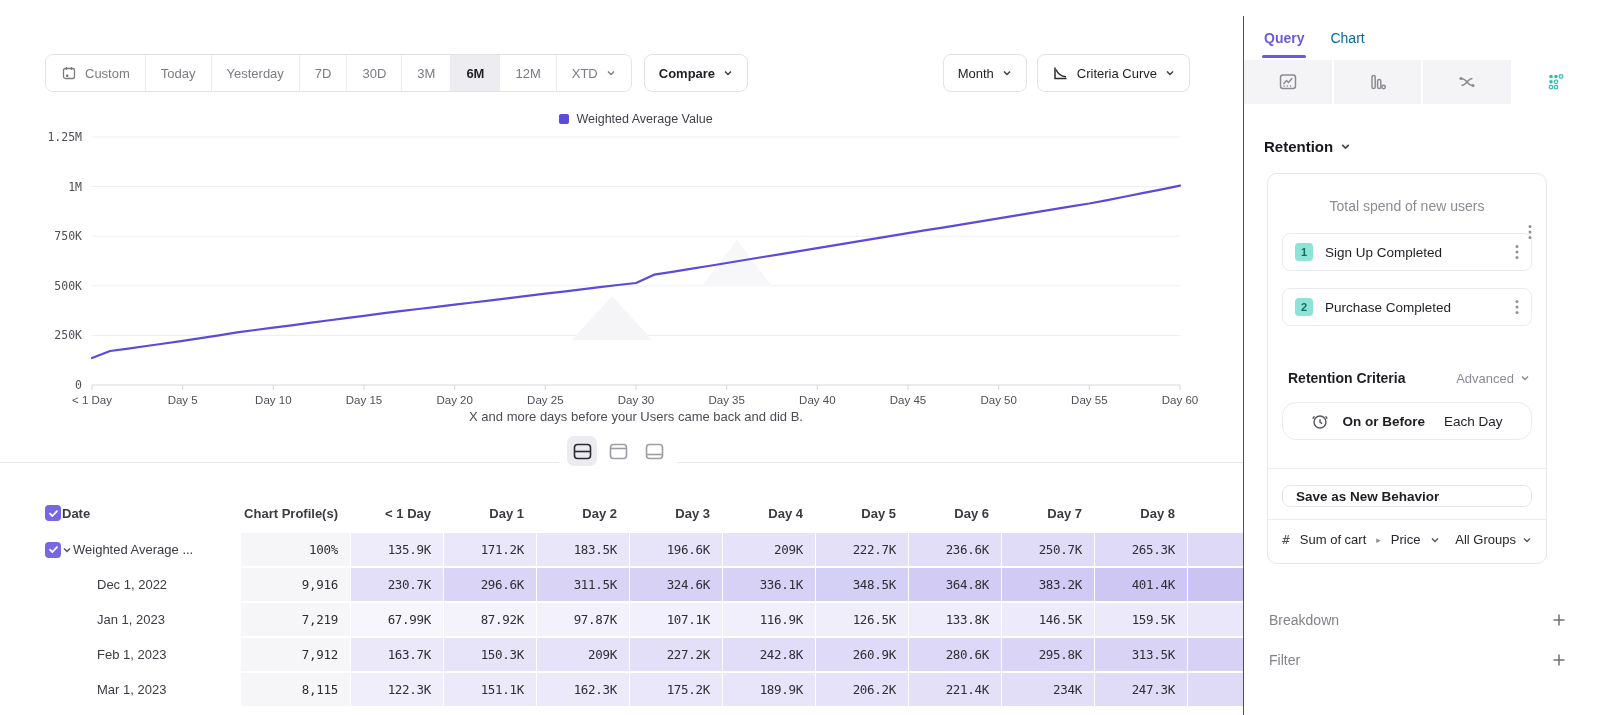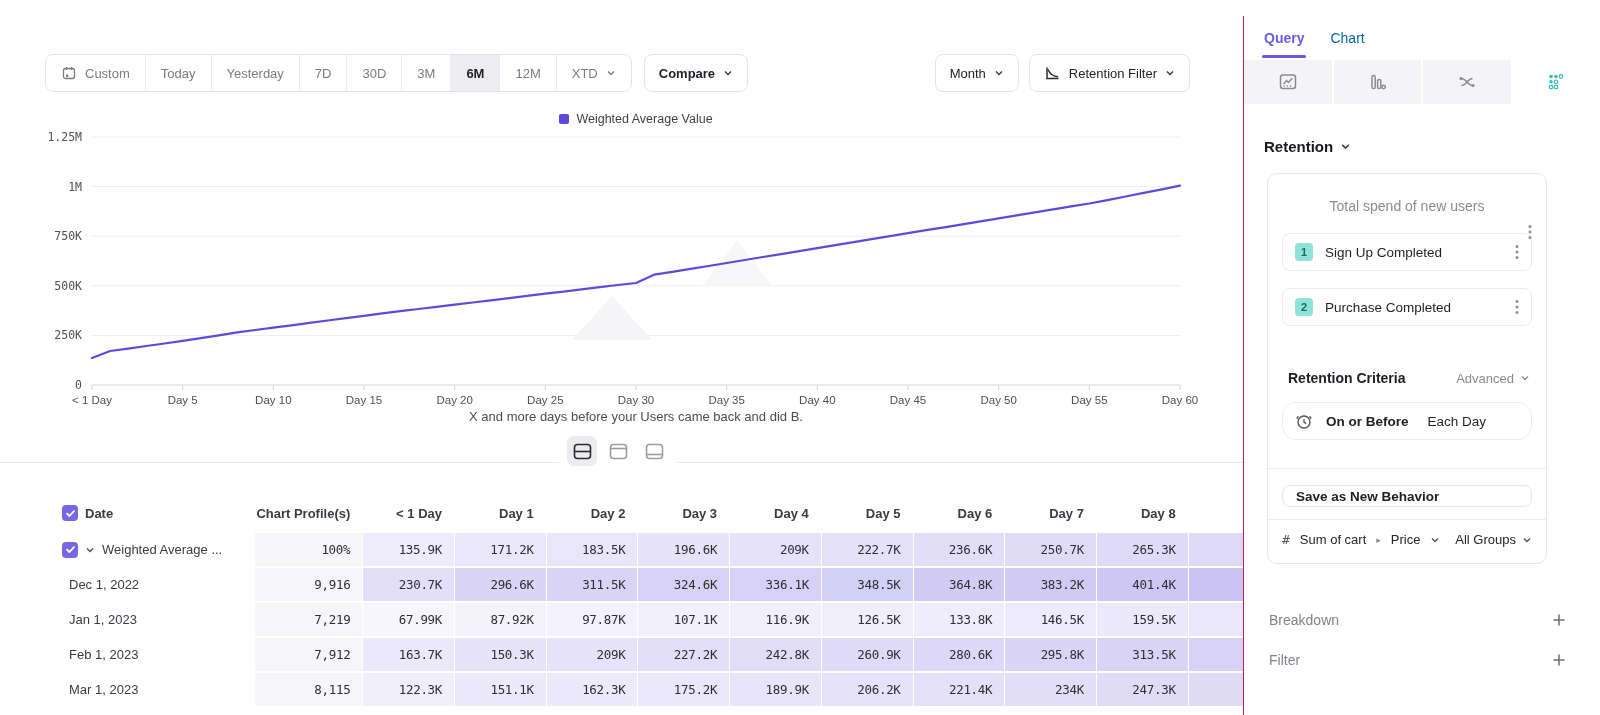--- a/index.html
+++ b/index.html
@@ -33,27 +33,27 @@
   .layout-toggles{position:absolute;left:559px;top:436px;display:flex;gap:6px;background:#fff;padding:0 8px;}
   .ltog{width:30px;height:30px;border-radius:7px;display:flex;align-items:center;justify-content:center;background:#fff;cursor:pointer;}
   .ltog.active{background:#ececf0;}
 
   
   #table-box{position:absolute;left:0;top:495px;width:1243px;height:220px;overflow:hidden;font-size:13px;}
   .trow{display:flex;margin-bottom:2px;}
   .thead{height:36px;align-items:center;color:#3a3a43;font-weight:bold;margin-bottom:2px;}
   .tcell{display:flex;align-items:center;height:33px;margin-right:1px;}
   .thead .tcell{height:36px;background:#fff !important;}
-  .c-date{width:240px;padding-left:45px;box-sizing:border-box;gap:7px;margin-left:17px;}
+  .c-date{width:240px;padding-left:45px;box-sizing:border-box;gap:1px;}
   .c-total{width:109px;justify-content:flex-end;padding-right:12px;box-sizing:border-box;background:#f6f6f8;}
   .c-day{width:92px;justify-content:flex-end;padding-right:12px;box-sizing:border-box;}
   .c-sliver{width:55px;margin-right:0;}
   .num{font-family:"DejaVu Sans Mono",monospace;font-size:12.5px;color:#2e2e35;letter-spacing:-0.3px;}
   .rowlabel{color:#3b3b43;white-space:nowrap;overflow:hidden;}
-  .indent{padding-left:52px;}
+  .indent{padding-left:97px;}
   .checkbox{width:16px;height:16px;border-radius:4px;background:#7767e4;display:flex;align-items:center;justify-content:center;flex:none;cursor:pointer;}
 
   
   .sidebar{position:absolute;left:1243px;top:16px;width:357px;height:715px;border-left:1px solid #be185d;background:#fff;box-sizing:border-box;}
   .qc-tabs{display:flex;gap:26px;align-items:center;height:44px;padding-left:20px;}
   .qc-tab{font-size:14px;color:#0369a1;cursor:pointer;position:relative;height:100%;display:flex;align-items:center;}
   .qc-tab.active{color:#6a5ae2;font-weight:bold;}
   .qc-tab.active:after{content:"";position:absolute;left:-2px;right:-2px;bottom:2px;height:3px;border-radius:2px;background:#6a5ae2;}
   .icon-strip{display:flex;gap:2px;height:44px;}
   .icon-tab{flex:1;display:flex;align-items:center;justify-content:center;background:#f4f4f6;cursor:pointer;}
@@ -61,21 +61,21 @@
   .sb-heading{margin:34px 0 0 20px;font-size:15px;font-weight:bold;color:#18181d;display:flex;align-items:center;gap:7px;cursor:pointer;}
   .qcard{margin:18px 0 0 23px;width:280px;border:1px solid #e7e7eb;border-radius:10px;box-sizing:border-box;padding:14px 14px 6px;background:#fff;}
   .qcard-head{display:flex;align-items:center;gap:10px;height:28px;color:#8b8b94;font-size:14px;flex-direction:column;}
   .kebab{margin-left:auto;cursor:pointer;flex:none;}
   .step{display:flex;align-items:center;gap:12px;height:38px;border:1px solid #ebebef;border-radius:8px;padding:0 12px;margin-top:17px;box-sizing:border-box;cursor:pointer;}
   .badge{width:18px;height:18px;border-radius:4px;background:#8fe2d6;color:#0f6e63;font-size:11px;font-weight:bold;display:flex;align-items:center;justify-content:center;flex:none;}
   .step-label{font-size:13.5px;color:#1f1f26;}
   .criteria-row{margin-top:44px;display:flex;align-items:center;padding:0 2px 0 6px;}
   .criteria-label{font-size:14px;font-weight:bold;color:#1d1d22;}
   .adv{margin-left:auto;display:flex;align-items:center;gap:6px;font-size:13px;color:#8b8b94;cursor:pointer;}
-  .onbefore{display:flex;align-items:center;gap:13px;height:38px;border:1px solid #ebebef;border-radius:14px;padding:0 12px;margin-top:16px;box-sizing:border-box;cursor:pointer;}
+  .onbefore{display:flex;align-items:center;gap:13px;height:38px;border:1px solid #ebebef;border-radius:14px;padding:0 12px;margin-top:16px;box-sizing:border-box;cursor:pointer;justify-content:center;}
   .ob-strong{font-size:13.5px;font-weight:bold;color:#1d1d22;}
   .ob-val{font-size:13.5px;color:#1f1f26;margin-left:6px;}
   .qdivider{margin:28px -14px 0;border-top:1px solid #ededf0;}
   .save-btn{margin-top:16px;height:22px;border:1px solid #e7e7eb;border-radius:8px;display:flex;align-items:center;padding:0 13px;font-size:13.5px;font-weight:bold;color:#1d1d22;cursor:pointer;box-sizing:border-box;}
   .sum-row{margin:12px -14px 0;padding:12px 14px 10px;border-top:1px solid #ededf0;display:flex;align-items:center;gap:10px;font-size:13px;color:#26262c;cursor:pointer;}
   .hash{font-family:"DejaVu Sans Mono",monospace;color:#55555e;font-size:13px;}
   .crumb-sep{color:#8a8a92;font-size:9px;}
   .groups{margin-left:auto;display:flex;align-items:center;gap:6px;}
   .addable{display:flex;align-items:center;margin:0 34px 0 25px;font-size:14px;color:#82828c;}
   .addable .plus{margin-left:auto;cursor:pointer;}
@@ -140,21 +140,21 @@
           <span>Month</span>
           <svg class="chev" width="10" height="10" viewBox="0 0 10 10">
               <polyline points="2,3.5 5,6.5 8,3.5" fill="none" stroke="#3a3a42" stroke-width="1.4"></polyline>
             </svg>
         </div>
         <div class="btn">
           <svg width="17" height="17" viewBox="0 0 17 17">
             <path d="M3 2.5 V13.5 H14.5" fill="none" stroke="#2b2b32" stroke-width="1.5"></path>
             <path d="M4 4.5 C6.5 10.5 10 11.5 14 11.8" fill="none" stroke="#2b2b32" stroke-width="1.5"></path>
           </svg>
-          <span>Retention Filter</span>
+          <span>Criteria Curve</span>
           <svg class="chev" width="10" height="10" viewBox="0 0 10 10">
               <polyline points="2,3.5 5,6.5 8,3.5" fill="none" stroke="#3a3a42" stroke-width="1.4"></polyline>
             </svg>
         </div>
       </div>
     </div>
 
     <div class="legend">
       <span class="swatch" id="legend-swatch" style="background: rgb(91, 75, 216);"></span><span>Weighted Average Value</span>
     </div>

